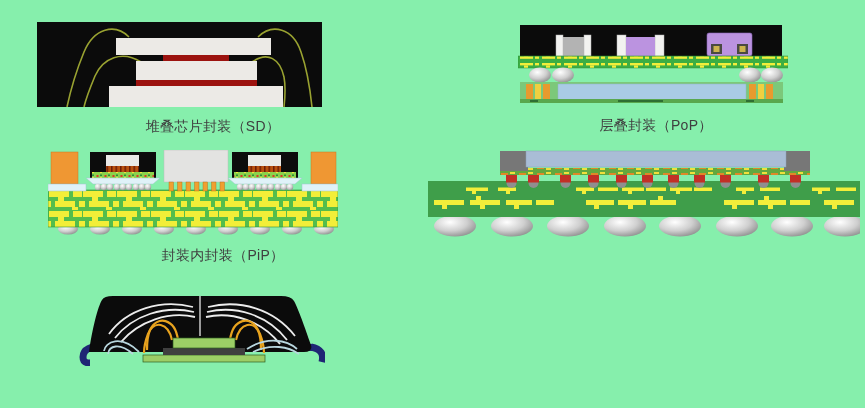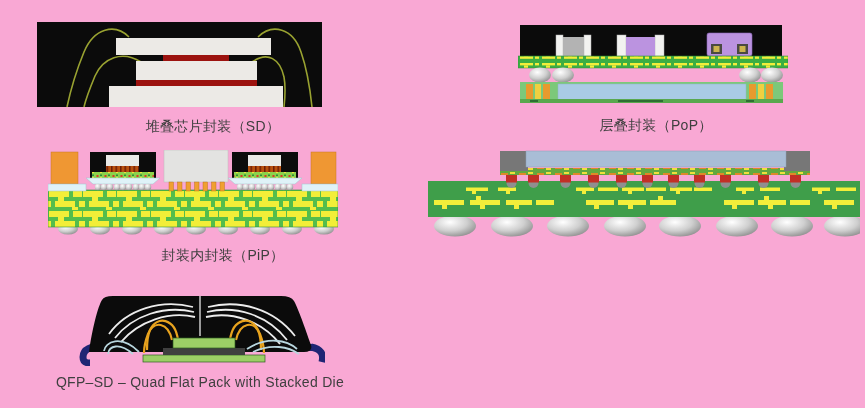--- a/index.html
+++ b/index.html
@@ -1,21 +1,21 @@
 <!DOCTYPE html>
 <html><head>
 <meta charset="utf-8">
 <style>
   * { margin: 0; padding: 0; box-sizing: border-box; }
   html, body { background: #ffffff; }
   .canvas {
     position: relative;
     width: 865px;
     height: 408px;
-    background: #f9a8d4;
+    background: #86efac;
     font-family: "Liberation Sans", sans-serif;
     overflow: hidden;
   }
   .fig { position: absolute; }
   .fig svg { display: block; }
   .caption {
     position: absolute;
     transform: translateX(-50%);
     white-space: nowrap;
     font-size: 14px;
@@ -330,16 +330,15 @@
         <path d="M 58,60 C 44,48 34,52 33,60"></path>
         <path d="M 172,55 C 192,42 212,46 222,55"></path>
         <path d="M 178,58 C 196,49 214,53 224,60"></path>
       </g>
       <g>
         <rect x="68" y="61" width="122" height="7" fill="#9cce66" stroke="#2e5e20" stroke-width="0.7"></rect>
         <rect x="88" y="54" width="82" height="7" fill="#3f3f3f"></rect>
         <rect x="98" y="44" width="62" height="10" fill="#9cce66" stroke="#2e5e20" stroke-width="0.7"></rect>
       </g>
     </svg>
-    <div class="caption" style="left:125px; top:80px;">QFP–SD – Quad Flat Pack with Stacked Die</div>
   </div>
 
 </div>
 
 </body></html>

